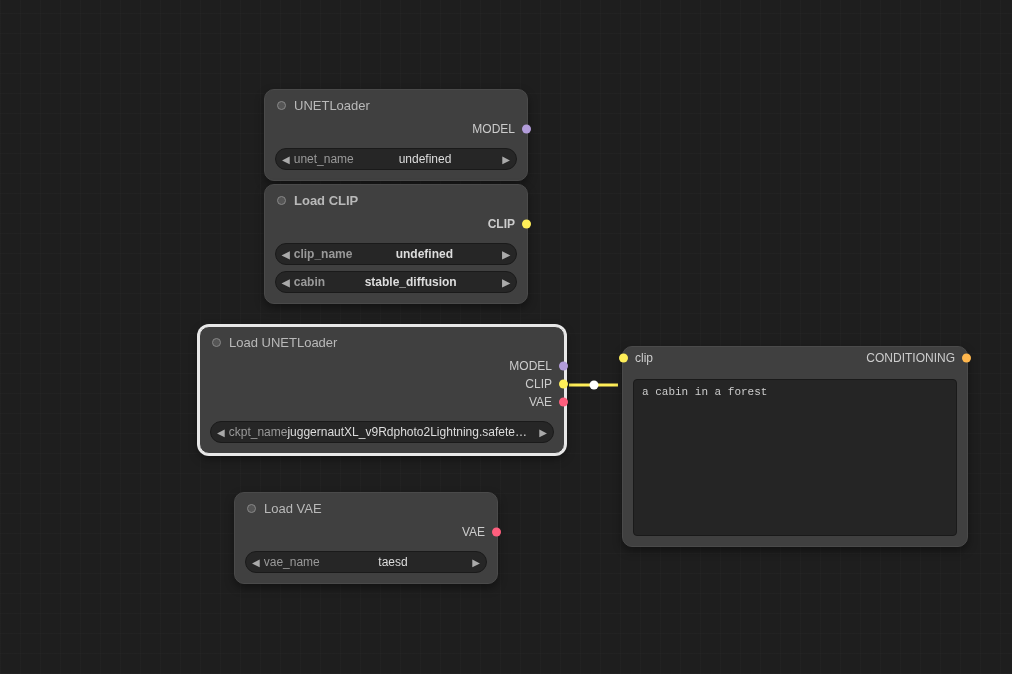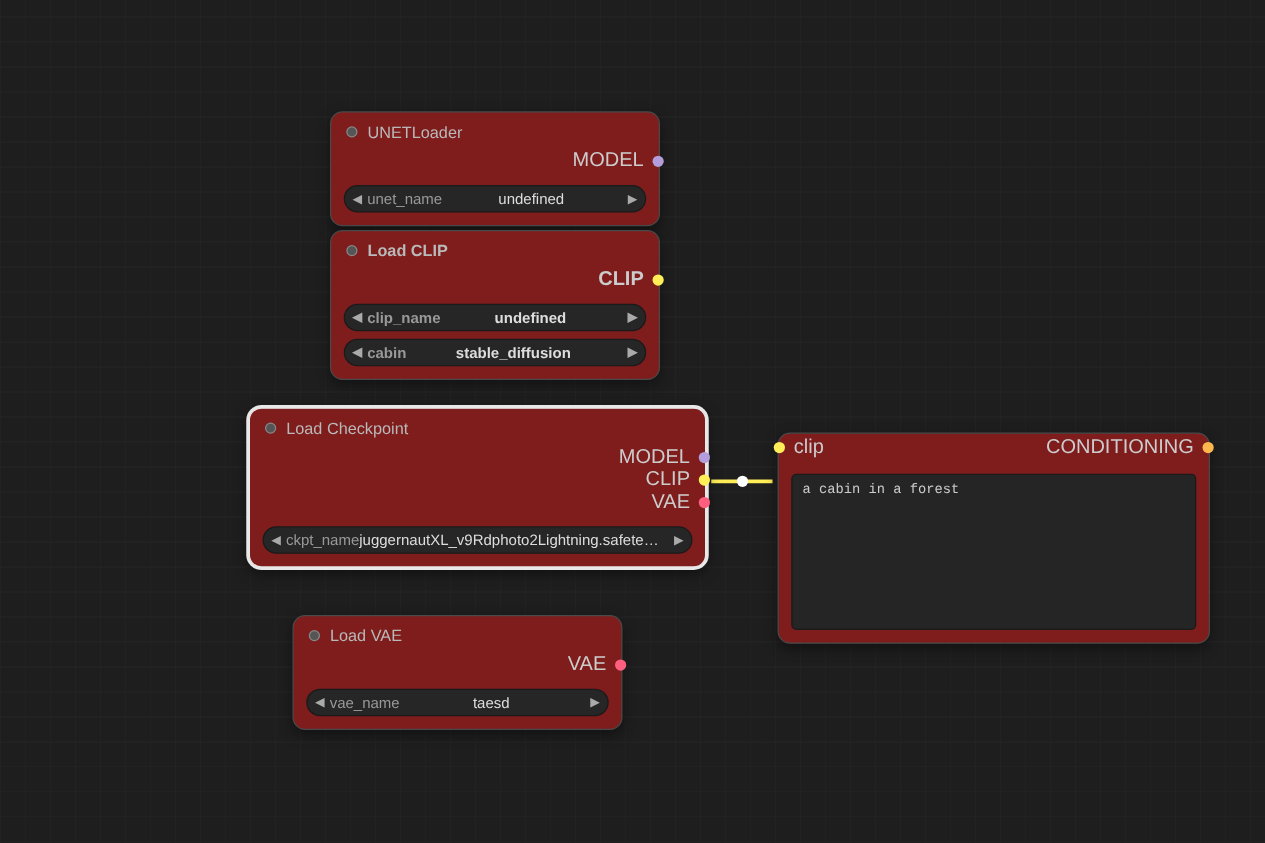--- a/index.html
+++ b/index.html
@@ -10,21 +10,21 @@
       repeating-linear-gradient(0deg, rgba(255,255,255,0.015) 0 1px, transparent 1px 20px),
       repeating-linear-gradient(90deg, rgba(255,255,255,0.015) 0 1px, transparent 1px 20px);
     font-family: Arial, sans-serif;
     position: relative;
     color: #ccc;
   }
   .canvas { position: absolute; inset: 0; }
 
   .node {
     position: absolute;
-    background: #7f1d1d;
+    background: #404040;
     border: 1px solid #4a4a4a;
     border-radius: 10px;
     box-shadow: 0 4px 10px rgba(0,0,0,0.4);
   }
   .node.selected {
     box-shadow: 0 0 0 2px #e8e8e8, 0 4px 10px rgba(0,0,0,0.5);
     border: 1px solid #e8e8e8;
   }
   .title {
     display: flex;
@@ -56,21 +56,21 @@
     height: 18px;
   }
   .port-row.left { justify-content: flex-start; }
   .port {
     width: 9px; height: 9px; border-radius: 50%;
     position: absolute;
     top: 50%; transform: translateY(-50%);
   }
   .port.output { right: -16px; }
   .port.input  { left: -16px; }
-  .port-label { font-size: 16px; }
+  .port-label { font-size: 12px; }
 
   .widgets { padding: 4px 10px 10px 10px; display: flex; flex-direction: column; gap: 6px; }
   .widget {
     background: #262626;
     border: 1px solid #1a1a1a;
     border-radius: 12px;
     height: 22px;
     display: flex;
     align-items: center;
     justify-content: space-between;
@@ -84,21 +84,21 @@
 
   .textarea {
     margin: 6px 10px 10px 10px;
     background: #252525;
     border: 1px solid #1a1a1a;
     border-radius: 4px;
     padding: 6px 8px;
     font-family: "Courier New", monospace;
     font-size: 11px;
     color: #ccc;
-    height: 125px;
+    height: 157px;
   }
 
   svg.wires { position: absolute; inset: 0; width: 1012px; height: 674px; pointer-events: none; }
 </style>
 </head>
 <body>
 
 <div class="canvas">
 
   <svg class="wires">
@@ -150,21 +150,21 @@
         <span class="wname">cabin</span>
         <span class="wval">stable_diffusion</span>
         <span class="tri">▶</span>
       </div>
     </div>
   </div>
 
   <div class="node selected" id="node-ckpt" style="left: 199px; top: 326px; width: 366px;">
     <div class="title">
       <span class="status-dot"></span>
-      <span>Load Checkpoint</span>
+      <span>Load UNETLoader</span>
     </div>
     <div class="ports">
       <div class="port-row">
         <span class="port-label">MODEL</span>
         <span class="port output" style="background: rgb(179, 157, 219);"></span>
       </div>
       <div class="port-row">
         <span class="port-label">CLIP</span>
         <span class="port output" style="background: rgb(255, 238, 88);"></span>
       </div>

